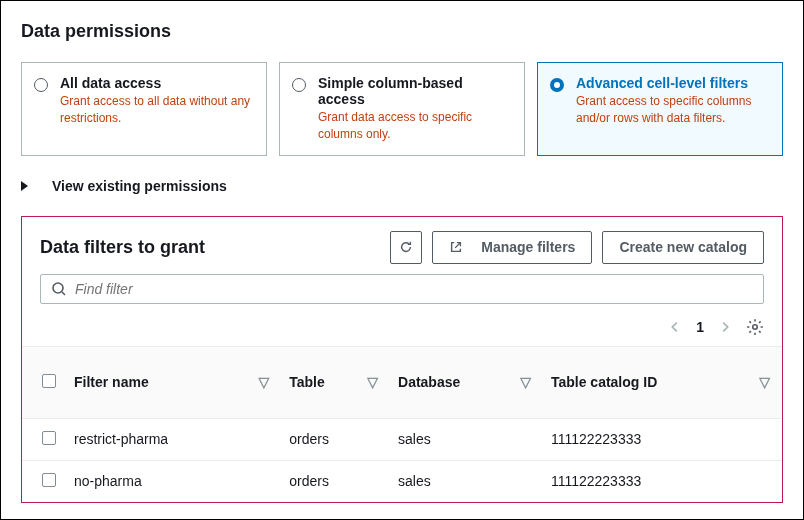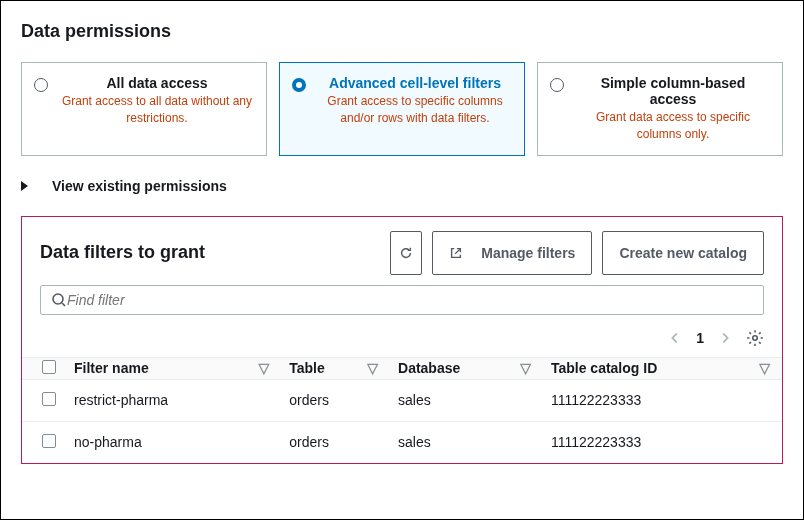--- a/index.html
+++ b/index.html
@@ -22,21 +22,20 @@
       gap: 12px;
       margin-bottom: 22px;
     }
     .access-card {
       flex: 1;
       border: 1px solid #aab7b8;
       padding: 12px 12px 12px 38px;
       position: relative;
       cursor: pointer;
       background: #fff;
-      text-align: center;
     }
     .access-card.selected {
       border-color: #0073bb;
       background: #f1faff;
     }
     .access-card .radio {
       position: absolute;
       left: 12px;
       top: 15px;
       width: 14px;
@@ -99,35 +98,36 @@
       background: #fff;
       padding: 6px 16px;
       font-size: 14px;
       font-weight: 700;
       color: #545b64;
       cursor: pointer;
       display: inline-flex;
       align-items: center;
       gap: 18px;
       border-radius: 2px;
-      height: 44px;
+      height: 33px;
     }
     .btn.icon-only {
       padding: 6px 8px;
       width: 32px;
       justify-content: center;
     }
     .search-wrap {
       padding: 0 18px 10px 18px;
     }
     .search-box {
       display: flex;
       align-items: flex-start;
       border: 1px solid #aab7b8;
       padding: 6px 10px;
+      gap: 8px;
       border-radius: 2px;
     }
     .search-box input {
       border: none;
       outline: none;
       flex: 1;
       font-size: 14px;
       font-style: italic;
       color: #687078;
       background: transparent;
@@ -154,21 +154,21 @@
       cursor: pointer;
     }
     table {
       width: 100%;
       border-collapse: collapse;
     }
     thead th {
       text-align: left;
       font-size: 14px;
       font-weight: 700;
-      padding: 2px 8px;
+      padding: 27px 8px;
       border-top: 1px solid #eaeded;
       border-bottom: 1px solid #eaeded;
       background: #fafafa;
       position: relative;
     }
     thead th:first-child, tbody td:first-child {
       width: 44px;
       text-align: center;
       padding-left: 18px;
     }
@@ -201,29 +201,29 @@
 <body>
 
 <h1 class="page-title">Data permissions</h1>
 
 <div class="access-options">
   <div class="access-card">
     <span class="radio"></span>
     <div class="card-title">All data access</div>
     <div class="card-desc">Grant access to all data without any restrictions.</div>
   </div>
+  <div class="access-card">
+    <span class="radio"></span>
+    <div class="card-title">Simple column-based access</div>
+    <div class="card-desc">Grant data access to specific columns only.</div>
+  </div>
   <div class="access-card selected">
     <span class="radio"></span>
     <div class="card-title">Advanced cell-level filters</div>
     <div class="card-desc">Grant access to specific columns and/or rows with data filters.</div>
-  </div>
-  <div class="access-card">
-    <span class="radio"></span>
-    <div class="card-title">Simple column-based access</div>
-    <div class="card-desc">Grant data access to specific columns only.</div>
   </div>
 </div>
 
 <div class="expand-row">
   <span class="caret"></span>
   <span class="label">View existing permissions</span>
 </div>
 
 <div class="filters-panel">
   <div class="filters-header">

